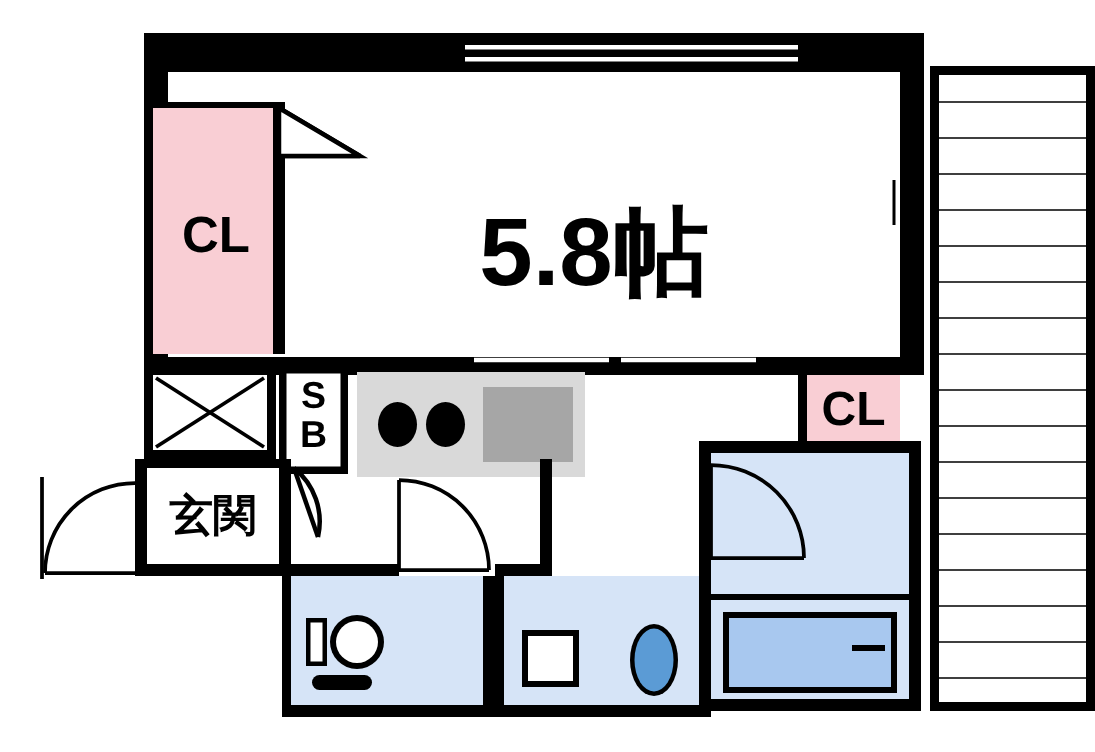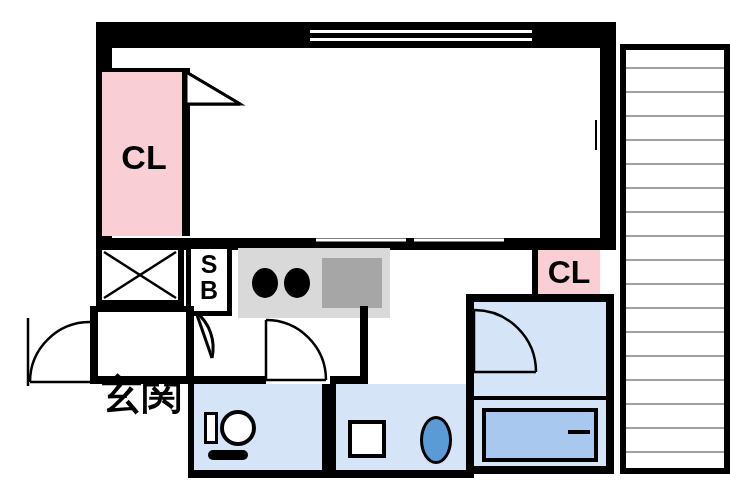--- a/index.html
+++ b/index.html
@@ -59,20 +59,21 @@
 
   <div class="pink" style="left:102px; top:70px; width:84px; height:166px;"></div>
   <div class="blk" style="left:182px; top:70px; width:8px; height:166px;"></div>
   <div class="blk" style="left:102px; top:68px; width:88px; height:4px;"></div>
 
   <div class="label" style="left:104px; top:140px; width:80px; font-size:34px;">CL</div>
 
   <div class="thinline" style="left:310px; top:30px; width:222px; height:3px; background:#ffffff;"></div>
   <div class="thinline" style="left:310px; top:38px; width:222px; height:3px; background:#ffffff;"></div>
 
+  <div class="label" style="left:280px; top:136px; width:232px; font-size:64px;">5.8帖</div>
 
   <div class="pink" style="left:538px; top:250px; width:62px; height:56px;"></div>
   <div class="blk" style="left:532px; top:250px; width:6px; height:56px;"></div>
   <div class="blk" style="left:532px; top:300px; width:68px; height:6px;"></div>
   <div class="label" style="left:538px; top:256px; width:62px; font-size:32px;">CL</div>
 
   <div class="blk" style="left:96px; top:244px; width:88px; height:62px;"></div>
   <div class="wht" style="left:102px; top:250px; width:76px; height:50px;"></div>
 
   <div class="blk" style="left:186px; top:244px; width:46px; height:72px;"></div>
@@ -82,21 +83,21 @@
 
   <div class="gray" style="left:238px; top:248px; width:152px; height:70px;"></div>
   <div class="dgray" style="left:322px; top:258px; width:60px; height:50px;"></div>
   <div class="blk" style="left:252px; top:268px; width:26px; height:30px; border-radius:50%;"></div>
   <div class="blk" style="left:284px; top:268px; width:26px; height:30px; border-radius:50%;"></div>
 
   <div class="blk" style="left:90px; top:306px; width:8px; height:76px;"></div>
   <div class="blk" style="left:90px; top:376px; width:104px; height:8px;"></div>
   <div class="blk" style="left:90px; top:306px; width:104px; height:6px;"></div>
   <div class="blk" style="left:186px; top:306px; width:8px; height:78px;"></div>
-  <div class="label" style="left:96px; top:330px; width:92px; font-size:40px;margin-top:44px;">玄関</div>
+  <div class="label" style="left:96px; top:330px; width:92px; font-size:29px;">玄関</div>
 
   <div class="blk" style="left:186px; top:376px; width:80px; height:8px;"></div>
   <div class="blk" style="left:330px; top:376px; width:36px; height:8px;"></div>
   <div class="blk" style="left:360px; top:306px; width:8px; height:78px;"></div>
 
   <div class="blue" style="left:472px; top:300px; width:136px; height:172px;"></div>
   <div class="blk" style="left:466px; top:294px; width:8px; height:180px;"></div>
   <div class="blk" style="left:466px; top:294px; width:148px; height:8px;"></div>
   <div class="blk" style="left:606px; top:294px; width:8px; height:180px;"></div>
   <div class="blk" style="left:466px; top:466px; width:148px; height:8px;"></div>

